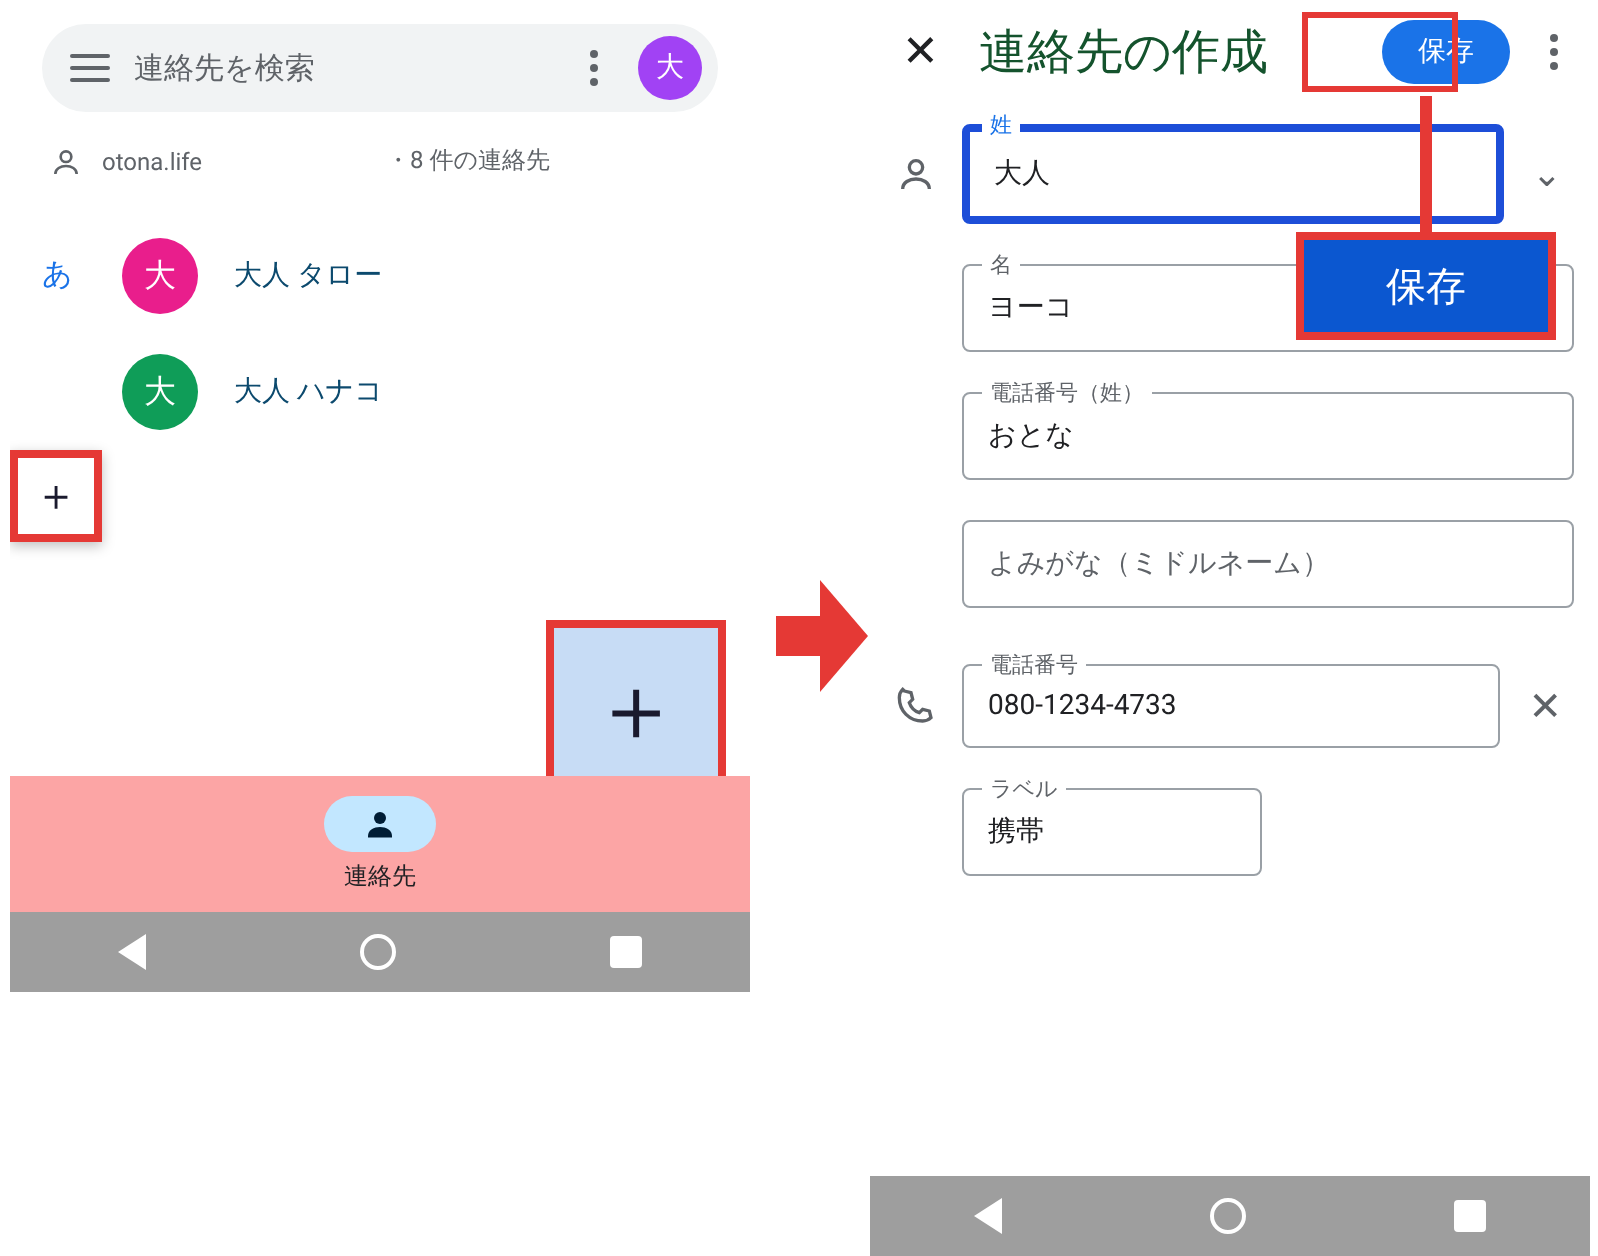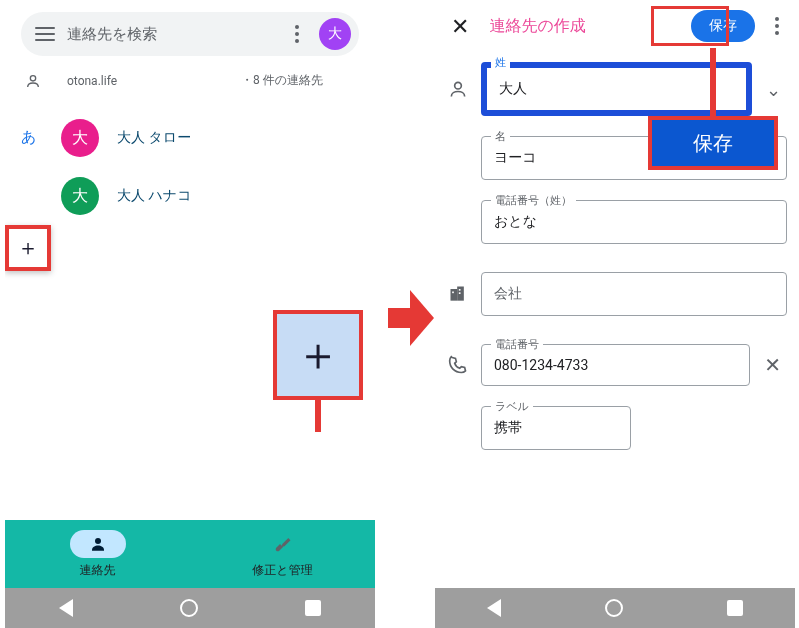--- a/index.html
+++ b/index.html
@@ -1,74 +1,74 @@
 <!DOCTYPE html>
 <html><head>
 <meta charset="utf-8">
 <style>
 *{box-sizing:border-box;margin:0;padding:0;font-family:-apple-system,BlinkMacSystemFont,"Segoe UI",Roboto,sans-serif}
 body{background:#fff;width:799px;height:628px;position:relative;overflow:hidden}
 .phone{position:absolute;background:#fff;overflow:hidden}
-.phone-left{left:5px;top:0;width:370px;height:628px}
+.phone-left{left:5px;top:0;width:370px;height:496px}
 .phone-right{left:435px;top:0;width:360px;height:628px}
 
 
 .search-bar{margin:12px 16px 8px;background:#f1f3f4;border-radius:24px;height:44px;display:flex;align-items:center;padding:0 8px 0 14px;gap:12px}
 .hamburger{width:20px;height:14px;display:flex;flex-direction:column;justify-content:space-between}
 .hamburger span{height:2px;background:#5f6368;border-radius:1px}
 .search-text{flex:1;color:#5f6368;font-size:15px}
 .dots-v{display:flex;flex-direction:column;gap:3px;padding:0 8px}
 .dots-v span{width:4px;height:4px;background:#5f6368;border-radius:50%}
 .avatar-badge{width:32px;height:32px;border-radius:50%;background:#a142f4;color:#fff;display:flex;align-items:center;justify-content:center;font-size:14px}
 
-.account-row{display:flex;align-items:center;gap:26px;padding:8px 20px;font-size:12px;color:#5f6368}
+.account-row{display:flex;align-items:center;gap:10px;padding:8px 20px;font-size:12px;color:#5f6368}
 .account-icon{width:16px;height:16px}
 .account-icon svg{width:100%;height:100%}
 .acc-blur{display:inline-block;width:72px;height:12px;background:#fff;filter:blur(2px)}
 
 .section-letter{position:absolute;left:16px;top:128px;color:#1a73e8;font-size:15px;font-weight:500}
 .contact-row{display:flex;align-items:center;gap:18px;padding:10px 20px 10px 56px}
 .contact-avatar{width:38px;height:38px;border-radius:50%;color:#fff;display:flex;align-items:center;justify-content:center;font-size:16px}
 .contact-name{font-size:14px;color:#0c4a6e}
 
 .highlight-box{position:absolute;border:4px solid #e53935}
 .fab-big{left:268px;top:310px;width:90px;height:90px;background:#c7dcf5;display:flex;align-items:center;justify-content:center;font-size:46px;color:#1a1a2e;font-weight:300}
 .fab-small{left:290px;top:428px;width:46px;height:46px;background:#fff;display:flex;align-items:center;justify-content:center;font-size:22px;color:#1a1a2e;box-shadow:0 2px 6px rgba(0,0,0,0.25);border:4px solid #e53935}
 .fab-connector{position:absolute;left:310px;top:400px;width:6px;height:32px;background:#e53935}
 
-.bottom-tabs{position:absolute;bottom:40px;left:0;right:0;height:68px;background:#14b8a6;display:flex}
+.bottom-tabs{position:absolute;bottom:40px;left:0;right:0;height:68px;background:#fca5a5;display:flex}
 .tab{flex:1;display:flex;flex-direction:column;align-items:center;justify-content:center;gap:4px;font-size:12px;color:#202124}
 .tab-icon{width:56px;height:28px;border-radius:14px;display:flex;align-items:center;justify-content:center}
 .tab.active .tab-icon{background:#c2e7ff}
 
 .navbar{position:absolute;bottom:0;left:0;right:0;height:40px;background:#9e9e9e;display:flex;align-items:center;justify-content:space-around}
 .nav-tri{width:0;height:0;border-top:9px solid transparent;border-bottom:9px solid transparent;border-right:14px solid #fff}
 .nav-circ{width:18px;height:18px;border:2px solid #fff;border-radius:50%}
 .nav-sq{width:16px;height:16px;background:#fff;border-radius:2px}
 
 
 .arrow{position:absolute;left:388px;top:290px;width:46px;height:56px}
 .arrow-stem{position:absolute;left:0;top:18px;width:26px;height:20px;background:#e53935}
 .arrow-head{position:absolute;left:22px;top:0;width:0;height:0;border-top:28px solid transparent;border-bottom:28px solid transparent;border-left:24px solid #e53935}
 
 
 .header{height:52px;display:flex;align-items:center;padding:0 8px;gap:12px;background:#fff;position:relative}
 .close-x{font-size:22px;color:#202124;padding:0 8px}
-.header-title{font-size:16px;color:#ec4899;flex:1}
+.header-title{font-size:24px;color:#14532d;flex:1}
 .save-btn{background:#1a73e8;color:#fff;border:none;border-radius:18px;padding:7px 18px;font-size:14px}
 .save-hl{position:absolute;left:216px;top:6px;width:78px;height:40px;border:3px solid #e53935}
 
 .form{position:absolute;top:52px;left:0;right:0;bottom:40px;overflow:hidden;padding:0 8px}
 .form-row{display:flex;align-items:center;gap:8px;position:relative}
 .row-icon{width:30px;display:flex;align-items:center;justify-content:center;color:#5f6368}
 .row-icon svg{width:20px;height:20px}
 .field{position:relative;margin:10px 0;flex:1}
 .field-label{position:absolute;top:-7px;left:10px;background:#fff;padding:0 4px;font-size:11px;color:#5f6368}
 .field-input{width:100%;border:1px solid #9aa0a6;border-radius:4px;padding:12px 12px;font-size:14px;color:#202124;background:#fff}
-.field.focused .field-input{border:6px solid #1d4ed8}
+.field.focused .field-input{border:4px solid #1d4ed8}
 .field.focused .field-label{color:#1a73e8}
 .field-input.placeholder{color:#5f6368}
 .chevron{padding:0 6px;font-size:18px;color:#5f6368}
 
 .save-big{position:absolute;left:648px;top:116px;width:130px;height:54px;background:#0b57d0;color:#fff;border:4px solid #e53935;display:flex;align-items:center;justify-content:center;font-size:20px;z-index:10}
 .save-conn{position:absolute;left:710px;top:48px;width:6px;height:70px;background:#e53935;z-index:9}
 
 .x-clear{padding:0 6px;font-size:20px;color:#5f6368}
 
 .indent{margin-left:38px}
@@ -127,28 +127,20 @@
 
   <div class="bottom-tabs">
     <div class="tab active">
       <div class="tab-icon">
           <svg width="18" height="18" viewBox="0 0 24 24" fill="#001d35">
             <circle cx="12" cy="8" r="4"></circle>
             <path d="M4 20c0-4 4-6 8-6s8 2 8 6v1H4z"></path>
           </svg>
         </div>
       <span>連絡先</span>
-    </div>
-    <div class="tab">
-      <div class="tab-icon">
-          <svg width="18" height="18" viewBox="0 0 24 24" fill="#5f6368">
-            <path d="M22 7l-3-3-8 8-1 4 4-1 8-8zM3 17c-1 1-1 3 0 4s3 1 4 0l5-5-4-4-5 5z"></path>
-          </svg>
-        </div>
-      <span>修正と管理</span>
     </div>
   </div>
 
   <div class="navbar">
     <div class="nav-tri"></div>
     <div class="nav-circ"></div>
     <div class="nav-sq"></div>
   </div>
 </div>
 
@@ -192,36 +184,27 @@
       </div>
     </div>
 
     <div class="form-row indent">
       <div class="field">
         <span class="field-label">電話番号（姓）</span>
         <div class="field-input">おとな</div>
       </div>
     </div>
 
-
-
-    <div class="form-row" style="margin-top:8px">
-      <div class="row-icon">
-          <svg viewBox="0 0 24 24" fill="#5f6368">
-            <rect x="3" y="6" width="8" height="14"></rect>
-            <rect x="11" y="3" width="8" height="17"></rect>
-            <rect x="5" y="9" width="2" height="2" fill="#fff"></rect>
-            <rect x="13" y="6" width="2" height="2" fill="#fff"></rect>
-            <rect x="13" y="10" width="2" height="2" fill="#fff"></rect>
-          </svg>
-        </div>
-      <div class="field">
-        <div class="field-input placeholder">会社</div>
-      </div>
-    </div>
+    <div class="form-row indent">
+      <div class="field">
+        <div class="field-input placeholder">よみがな（ミドルネーム）</div>
+      </div>
+    </div>
+
+
 
     <div class="form-row" style="margin-top:8px">
       <div class="row-icon">
           <svg viewBox="0 0 24 24" fill="none" stroke="#5f6368" stroke-width="2">
             <path d="M5 3l4 1 1 4-2 2c1 3 3 5 6 6l2-2 4 1 1 4c-1 1-3 2-5 2-8 0-14-6-14-14 0-2 1-4 2-5z"></path>
           </svg>
         </div>
       <div class="field">
         <span class="field-label">電話番号</span>
         <div class="field-input">080-1234-4733</div>

